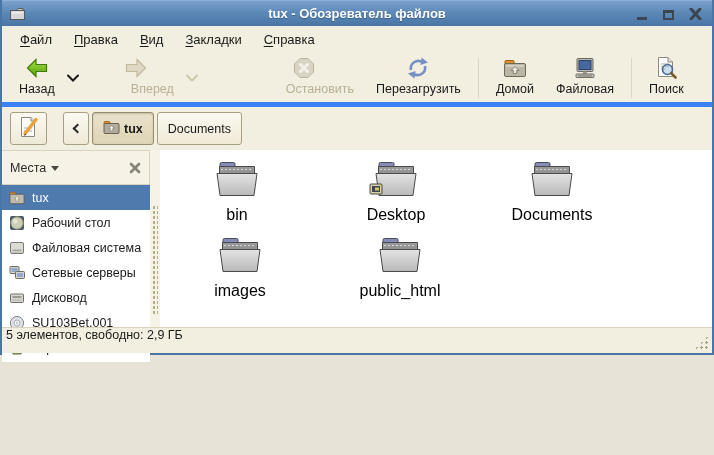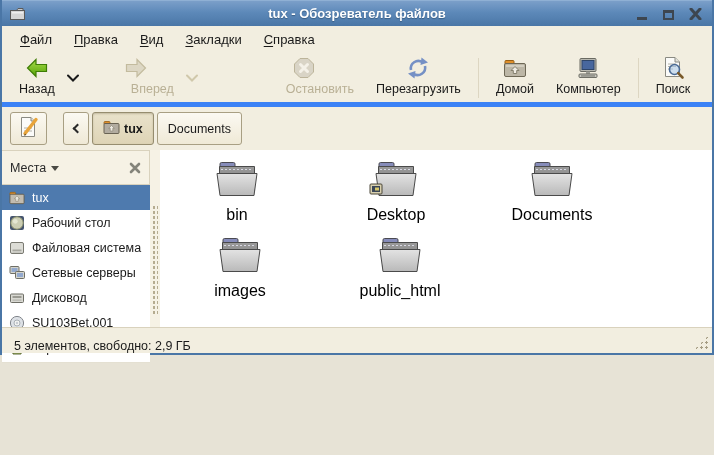--- a/index.html
+++ b/index.html
@@ -68,21 +68,21 @@
                     background-image:radial-gradient(#b5ac90 1px, transparent 1.3px); background-size:4px 5px; }
 
   .mainpane { flex:1 1 auto; background:#ffffff; position:relative; overflow:hidden; }
   .fcell { position:absolute; width:150px; display:flex; flex-direction:column; align-items:center; cursor:default; }
   .fcell .ficon { position:relative; width:48px; height:40px; }
   .fcell .flabel { margin-top:6px; font-size:16px; color:#000; }
   .emblem { position:absolute; left:-3px; bottom:2px; }
 
   
   .statusbar { height:26px; flex:0 0 26px; background:#f2eee0; border-top:1px solid #d9d2bd;
-               display:flex; align-items:flex-end; padding:0 12px; position:relative; }
+               display:flex; align-items:flex-start; padding:0 4px; position:relative; }
   .status-text { font-size:12.5px; color:#1a1a1a; }
   .resize-grip { position:absolute; right:3px; bottom:3px; width:15px; height:15px;
                  background-image:radial-gradient(#a59c82 1px, transparent 1.3px); background-size:5px 5px;
                  clip-path:polygon(100% 0, 100% 100%, 0 100%); cursor:nwse-resize; }
 </style>
 </head>
 <body>
 
 <svg width="0" height="0" style="position:absolute">
   <defs>
@@ -204,21 +204,21 @@
     <div class="tbtn">
       <span class="ticon">
         <svg width="26" height="24" viewBox="0 0 26 24">
             <rect x="5" y="2.5" width="16" height="13" rx="1" fill="#b8b8b0" stroke="#6a6a62"></rect>
             <rect x="7" y="4.5" width="12" height="9" fill="#48679e" stroke="#2e4569"></rect>
             <rect x="11" y="15.5" width="4" height="2.5" fill="#a0a098"></rect>
             <rect x="4" y="18" width="18" height="3.5" rx="1" fill="#c8c8c0" stroke="#6a6a62"></rect>
             <path d="M6,19.5 h14 M6,20.7 h14" stroke="#8a8a82" stroke-width=".8"></path>
           </svg>
       </span>
-      <span class="tlabel">Компьютер</span>
+      <span class="tlabel">Файловая</span>
     </div>
     <div class="tsep"></div>
     <div class="tbtn">
       <span class="ticon">
         <svg width="24" height="24" viewBox="0 0 24 24">
             <path d="M4.5,1.5 H14 L18.5,6 V20.5 H4.5 Z" fill="#fbfbf9" stroke="#8a8a82"></path>
             <path d="M14,1.5 V6 H18.5" fill="#e2e2da" stroke="#8a8a82"></path>
             <path d="M7,8 h8 M7,10.5 h8 M7,13 h5" stroke="#b0b0a8" stroke-width="1"></path>
             <circle cx="13.5" cy="13.5" r="5" fill="rgba(168,199,230,.55)" stroke="#4a6a94" stroke-width="1.6"></circle>
             <path d="M17.2,17.2 L21.5,21.5" stroke="#7a5a2a" stroke-width="2.6" stroke-linecap="round"></path>

